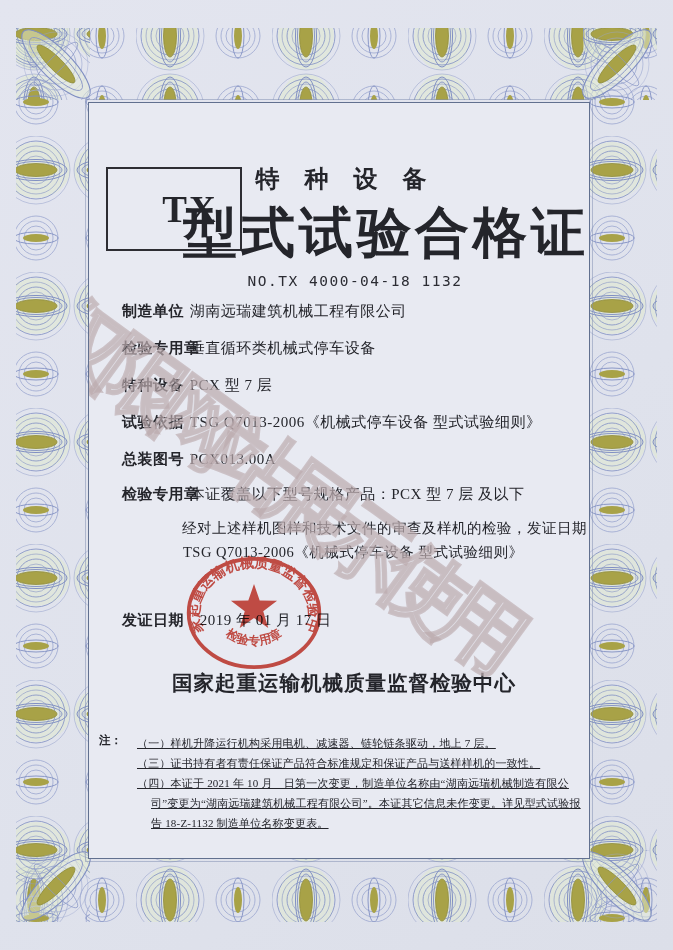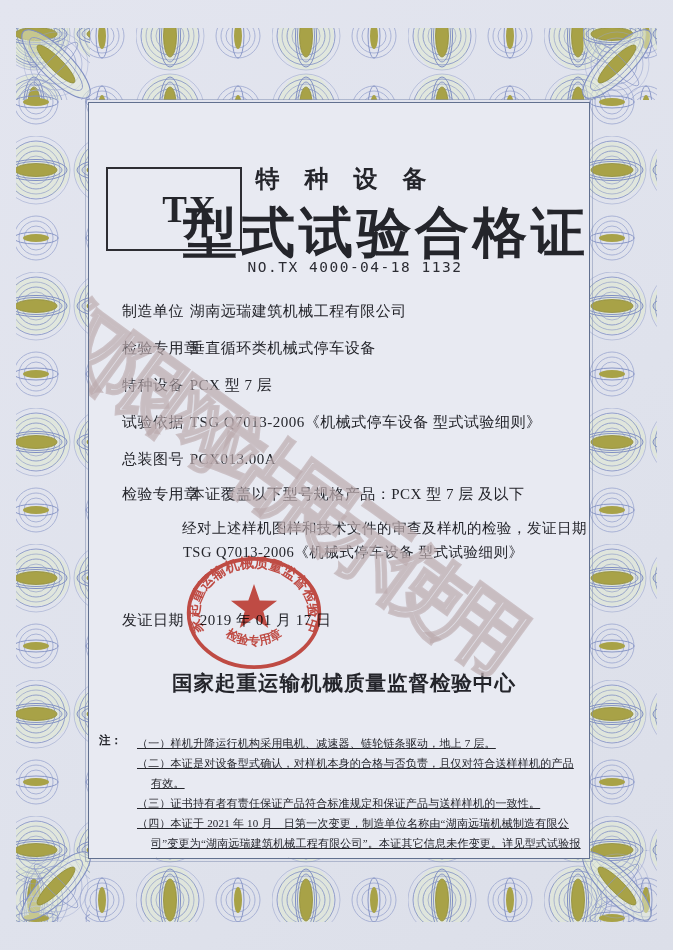--- a/index.html
+++ b/index.html
@@ -17,25 +17,25 @@
              transform:rotate(36deg);transform-origin:0 0;
              font-family:"Liberation Sans","DejaVu Sans",sans-serif;font-weight:bold;
              font-size:84px;letter-spacing:-14px;color:rgba(197,182,186,.20);
              -webkit-text-stroke:2.5px rgba(188,170,174,.65);}
 
   .tx-box{left:17px;top:64px;width:100px;height:80px;border:2px solid #2d2d33;
           display:flex;align-items:center;justify-content:center;
           font-size:37px;font-weight:700;letter-spacing:2px;padding-left:32px;}
   .subtitle{top:60px;padding-left:29px;font-size:24px;font-weight:700;letter-spacing:25px;}
   .main-title{top:94px;padding-left:94px;font-size:54px;font-weight:700;letter-spacing:4px;}
-  .cert-no{top:156px;padding-left:32px;font-size:14.5px;letter-spacing:1.5px;
+  .cert-no{top:170px;padding-left:32px;font-size:14.5px;letter-spacing:1.5px;
            font-family:"DejaVu Sans Mono","Liberation Mono",monospace;color:#2b2c33;}
 
   .frow{left:33px;white-space:nowrap;font-size:15px;}
-  .flabel{display:inline-block;width:64px;font-weight:400;letter-spacing:.5px;}
+  .flabel{display:inline-block;width:64px;font-weight:700;letter-spacing:.5px;}
   .fvalue{letter-spacing:.5px;}
   .r1{top:199px}.r2{top:236px}.r3{top:273px}.r4{top:310px}.r5{top:347px}.r6{top:382px}
 
   .stmt1{left:93px;top:416px;font-size:14.5px;white-space:nowrap;letter-spacing:.5px;}
   .stmt2{left:94px;top:440px;font-size:14.5px;white-space:nowrap;letter-spacing:.5px;}
 
   .issue-row{left:33px;top:508px;font-size:15px;white-space:nowrap;}
   .issue-row .flabel{width:74px;}
 
   .seal{left:95px;top:451px;width:140px;height:118px;z-index:5;
@@ -188,19 +188,18 @@
       <text font-size="13" text-anchor="middle">
         <textPath href="#sealBottom" startOffset="50%">检验专用章</textPath>
       </text>
     </svg>
 
     <div class="abs center-line issuer">国家起重运输机械质量监督检验中心</div>
 
     <div class="abs notes-label">注：</div>
     <div class="abs notes">
       <div class="note">（一）样机升降运行机构采用电机、减速器、链轮链条驱动，地上 7 层。</div>
-      <div class="note">（二）本证是对设备型式确认，对样机本身的合格与否负责，且仅对符合送样样机的产品有效。</div>
       <div class="note">（三）证书持有者有责任保证产品符合标准规定和保证产品与送样样机的一致性。</div>
       <div class="note">（四）本证于 2021 年 10 月　日第一次变更，制造单位名称由“湖南远瑞机械制造有限公司”变更为“湖南远瑞建筑机械工程有限公司”。本证其它信息未作变更。详见型式试验报告 18-Z-1132 制造单位名称变更表。</div>
     </div>
 
   </div>
 </div>
 
 </body></html>

